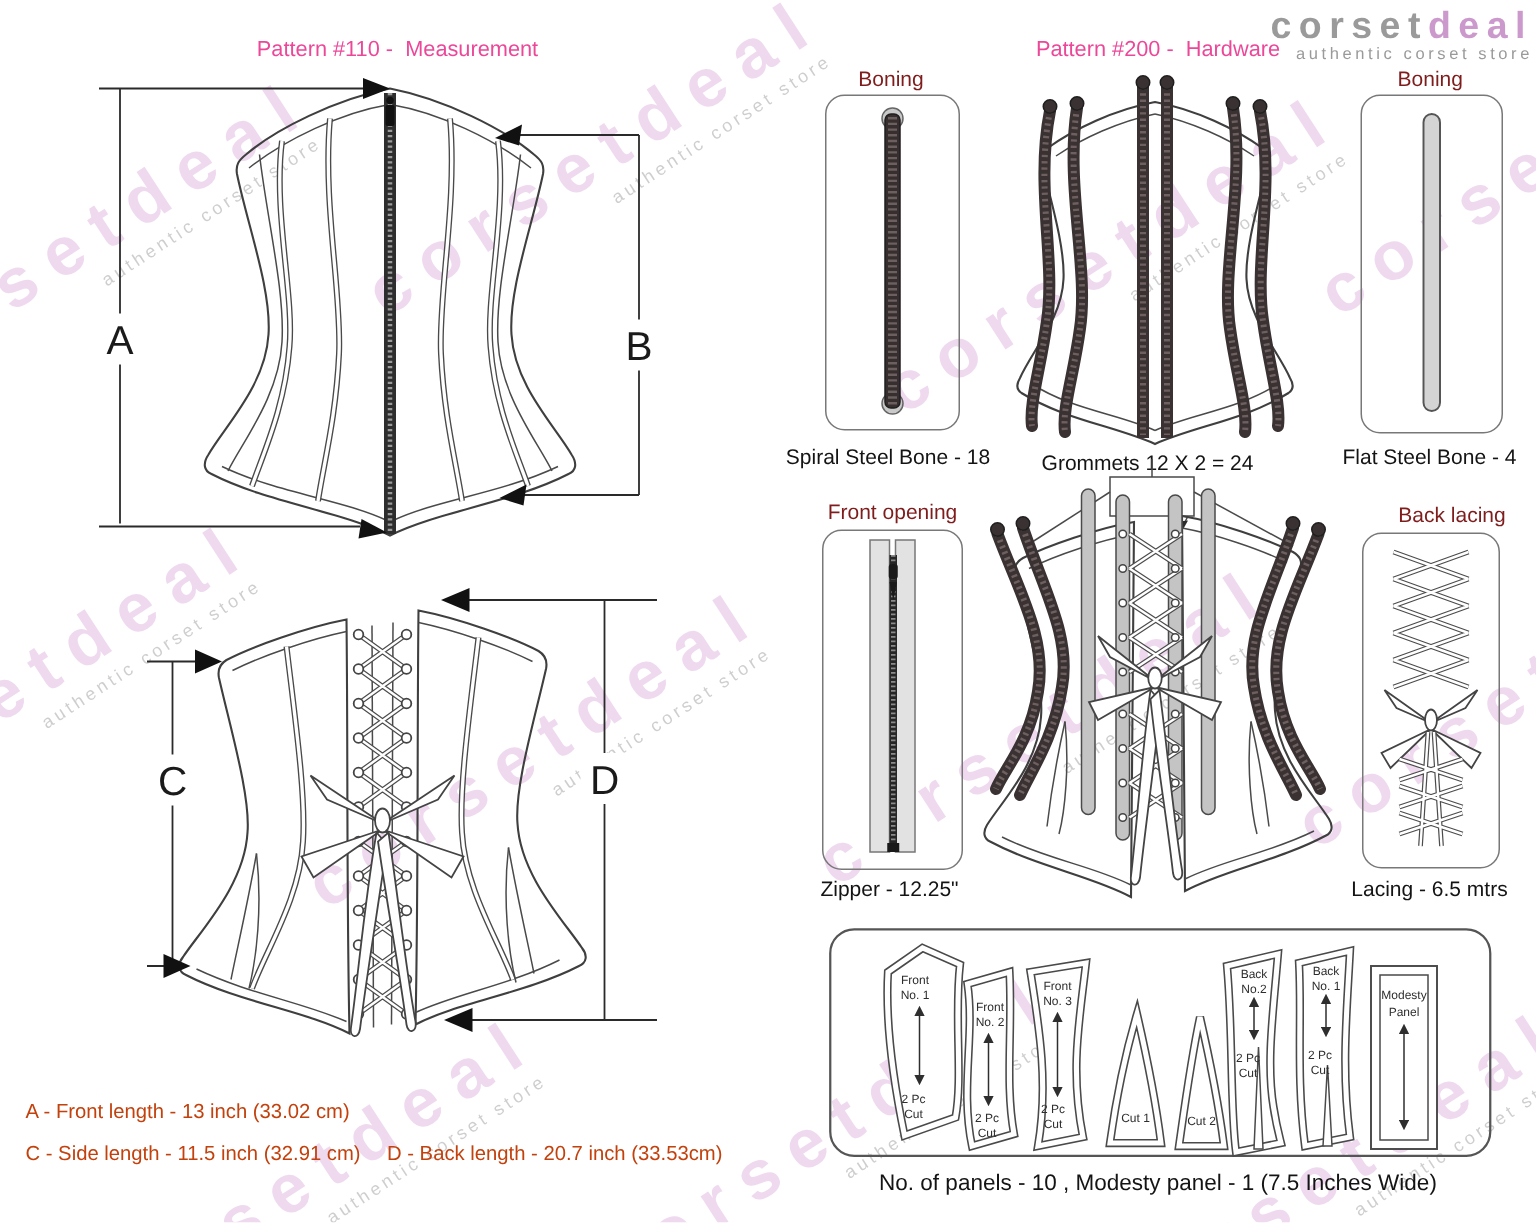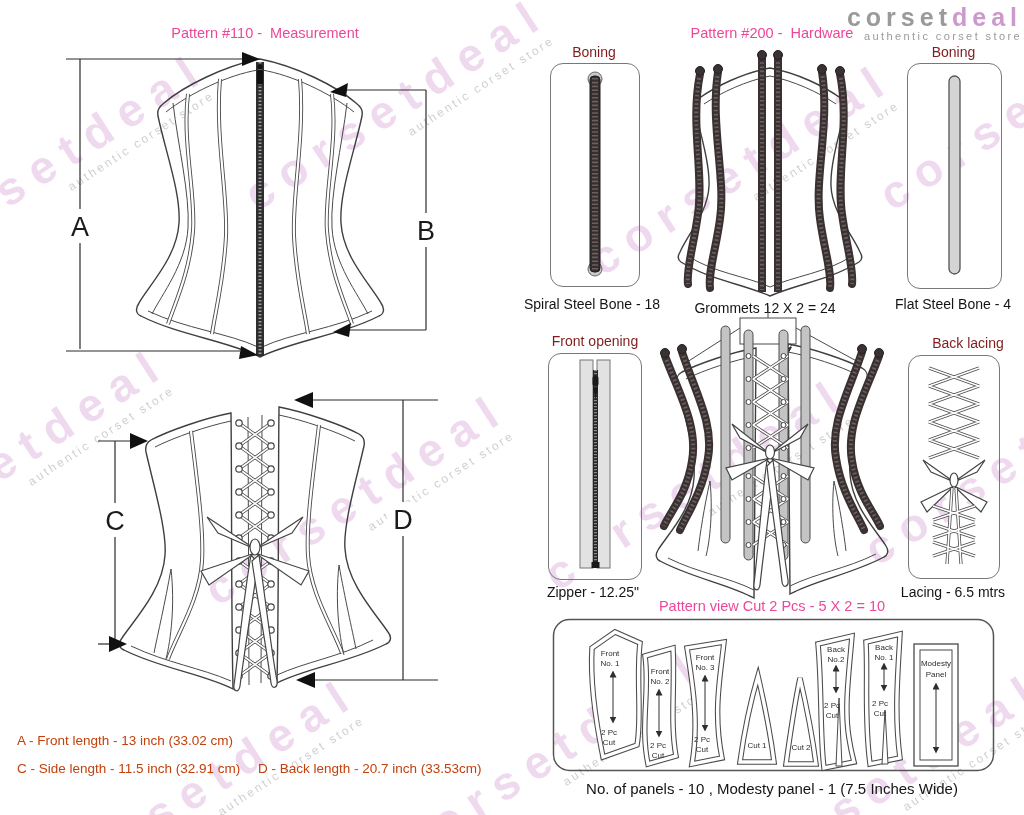--- a/index.html
+++ b/index.html
@@ -397,21 +397,20 @@
         <path class="ribbon" d="M45,126 L76,104 L68,116 Z"></path>
         <path class="ribbon" d="M45,130 L12,146 L18,156 Z"></path>
         <path class="ribbon" d="M45,130 L78,146 L72,156 Z"></path>
         <path class="lace-d" d="M43,132 L38,208 M47,132 L52,208 M24,150 L66,164 M66,150 L24,164 M24,168 L66,182 M66,168 L24,182 M24,186 L66,200 M66,186 L24,200"></path>
         <path class="lace-w" d="M43,132 L38,208 M47,132 L52,208 M24,150 L66,164 M66,150 L24,164 M24,168 L66,182 M66,168 L24,182 M24,186 L66,200 M66,186 L24,200"></path>
         <ellipse class="ribbon" cx="45" cy="124" rx="4" ry="7"></ellipse>
       </svg>
     </div>
     <div class="abs cap" style="left:880px;top:584px;width:146px;">Lacing - 6.5 mtrs</div>
 
-    <div class="abs title t" style="left:592px;top:598px;width:360px;">Pattern view Cut 2 Pcs - 5 X 2 = 10</div>
 
     <svg class="abs" style="left:552px;top:618px;" width="443" height="154" viewBox="0 0 443 154">
       <defs>
         <marker id="arr" markerWidth="7" markerHeight="7" refX="3.5" refY="3.5" orient="auto-start-reverse">
           <path d="M0,0 L7,3.5 L0,7 Z" fill="#2e2e2e"></path>
         </marker>
       </defs>
       <rect x="1.5" y="1.5" width="440" height="151" rx="16" fill="none" stroke="#555" stroke-width="1.5"></rect>
 
       <g>

